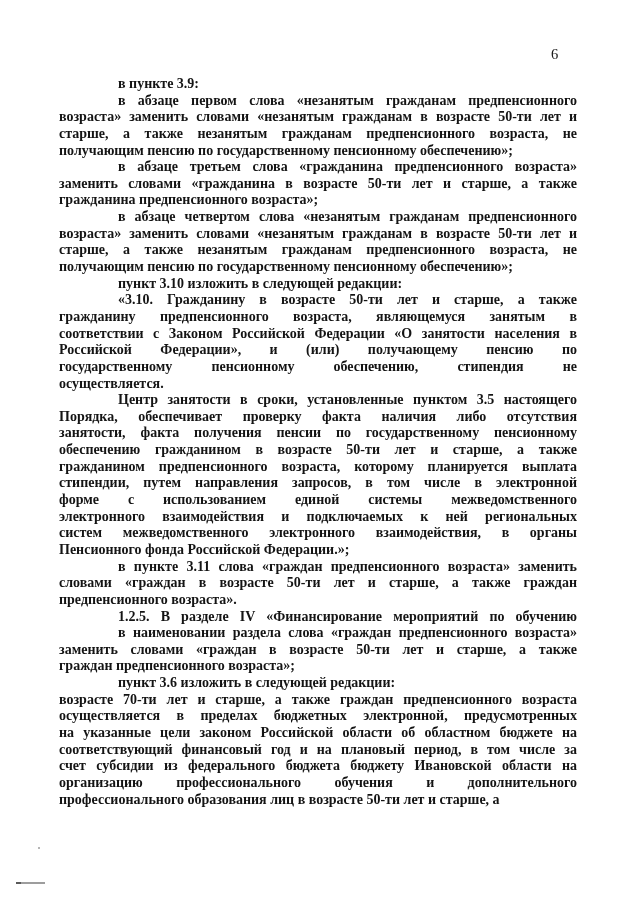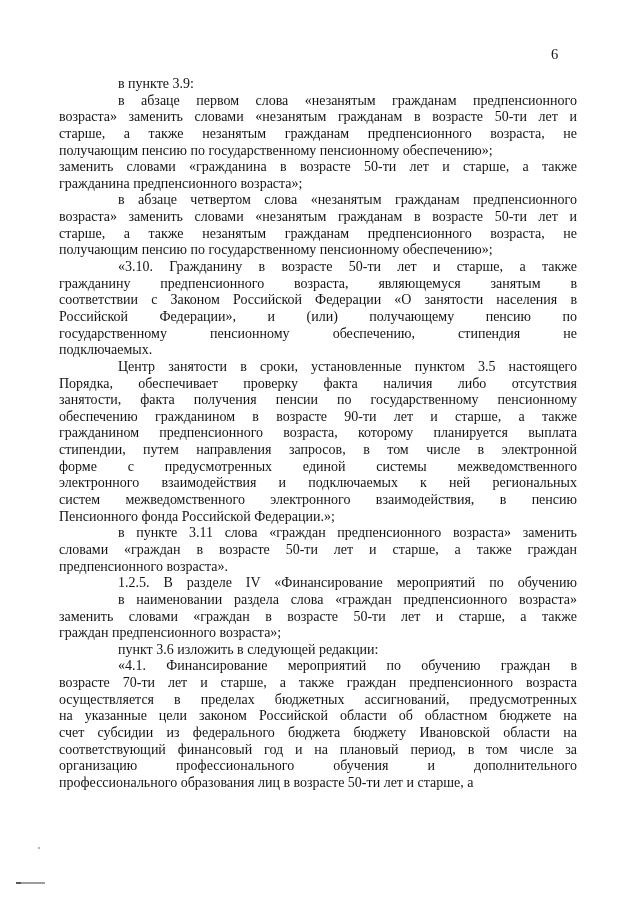--- a/index.html
+++ b/index.html
@@ -32,20 +32,21 @@
     font-size: 14px;
     color: #141414;
   }
   .line {
     height: 16.65px;
     line-height: 16.65px;
     text-align: justify;
     text-align-last: justify;
     white-space: normal;
     overflow: hidden;
+    font-weight: bold;
   }
   .line.final {
     text-align-last: left;
   }
   .line.first {
     text-indent: 59px;
   }
   #scan-artifact-line {
     position: absolute;
     left: 16px;
@@ -68,55 +69,56 @@
 
 <div id="page">
   <div id="page-number">6</div>
 
   <div id="text-block">
       <div class="line first final">в пункте 3.9:</div>
       <div class="line first">в абзаце первом слова «незанятым гражданам предпенсионного</div>
       <div class="line">возраста» заменить словами «незанятым гражданам в возрасте 50-ти лет и</div>
       <div class="line">старше, а также незанятым гражданам предпенсионного возраста, не</div>
       <div class="line final">получающим пенсию по государственному пенсионному обеспечению»;</div>
+      <div class="line first">в абзаце третьем слова «гражданина предпенсионного возраста»</div>
       <div class="line">заменить словами «гражданина в возрасте 50-ти лет и старше, а также</div>
       <div class="line final">гражданина предпенсионного возраста»;</div>
       <div class="line first">в абзаце четвертом слова «незанятым гражданам предпенсионного</div>
       <div class="line">возраста» заменить словами «незанятым гражданам в возрасте 50-ти лет и</div>
       <div class="line">старше, а также незанятым гражданам предпенсионного возраста, не</div>
       <div class="line final">получающим пенсию по государственному пенсионному обеспечению»;</div>
+      <div class="line first final">пункт 3.10 изложить в следующей редакции:</div>
       <div class="line first">«3.10. Гражданину в возрасте 50-ти лет и старше, а также</div>
       <div class="line">гражданину предпенсионного возраста, являющемуся занятым в</div>
       <div class="line">соответствии с Законом Российской Федерации «О занятости населения в</div>
       <div class="line">Российской Федерации», и (или) получающему пенсию по</div>
       <div class="line">государственному пенсионному обеспечению, стипендия не</div>
-      <div class="line final">подключаемых.</div>
+      <div class="line final">осуществляется.</div>
       <div class="line first">Центр занятости в сроки, установленные пунктом 3.5 настоящего</div>
       <div class="line">Порядка, обеспечивает проверку факта наличия либо отсутствия</div>
       <div class="line">занятости, факта получения пенсии по государственному пенсионному</div>
-      <div class="line">обеспечению гражданином в возрасте 90-ти лет и старше, а также</div>
+      <div class="line">обеспечению гражданином в возрасте 50-ти лет и старше, а также</div>
       <div class="line">гражданином предпенсионного возраста, которому планируется выплата</div>
       <div class="line">стипендии, путем направления запросов, в том числе в электронной</div>
-      <div class="line">форме с предусмотренных единой системы межведомственного</div>
+      <div class="line">форме с использованием единой системы межведомственного</div>
       <div class="line">электронного взаимодействия и подключаемых к ней региональных</div>
-      <div class="line">систем межведомственного электронного взаимодействия, в пенсию</div>
+      <div class="line">систем межведомственного электронного взаимодействия, в органы</div>
       <div class="line final">Пенсионного фонда Российской Федерации.»;</div>
       <div class="line first">в пункте 3.11 слова «граждан предпенсионного возраста» заменить</div>
       <div class="line">словами «граждан в возрасте 50-ти лет и старше, а также граждан</div>
       <div class="line final">предпенсионного возраста».</div>
       <div class="line first">1.2.5. В разделе IV «Финансирование мероприятий по обучению</div>
       <div class="line first">в наименовании раздела слова «граждан предпенсионного возраста»</div>
       <div class="line">заменить словами «граждан в возрасте 50-ти лет и старше, а также</div>
       <div class="line final">граждан предпенсионного возраста»;</div>
       <div class="line first final">пункт 3.6 изложить в следующей редакции:</div>
-      <div class="line first">«4.1. Финансирование мероприятий по обучению граждан в</div>
       <div class="line">возрасте 70-ти лет и старше, а также граждан предпенсионного возраста</div>
-      <div class="line">осуществляется в пределах бюджетных ассигнований, предусмотренных</div>
+      <div class="line">осуществляется в пределах бюджетных электронной, предусмотренных</div>
       <div class="line">на указанные цели законом Российской области об областном бюджете на</div>
+      <div class="line">соответствующий финансовый год и на плановый период, в том числе за</div>
       <div class="line">счет субсидии из федерального бюджета бюджету Ивановской области на</div>
-      <div class="line">соответствующий финансовый год и на плановый период, в том числе за</div>
       <div class="line">организацию профессионального обучения и дополнительного</div>
       <div class="line final">профессионального образования лиц в возрасте 50-ти лет и старше, а</div>
     </div>
 
   <div id="scan-artifact-line"></div>
   <div id="scan-artifact-dot"></div>
 </div>
 
 </body></html>

